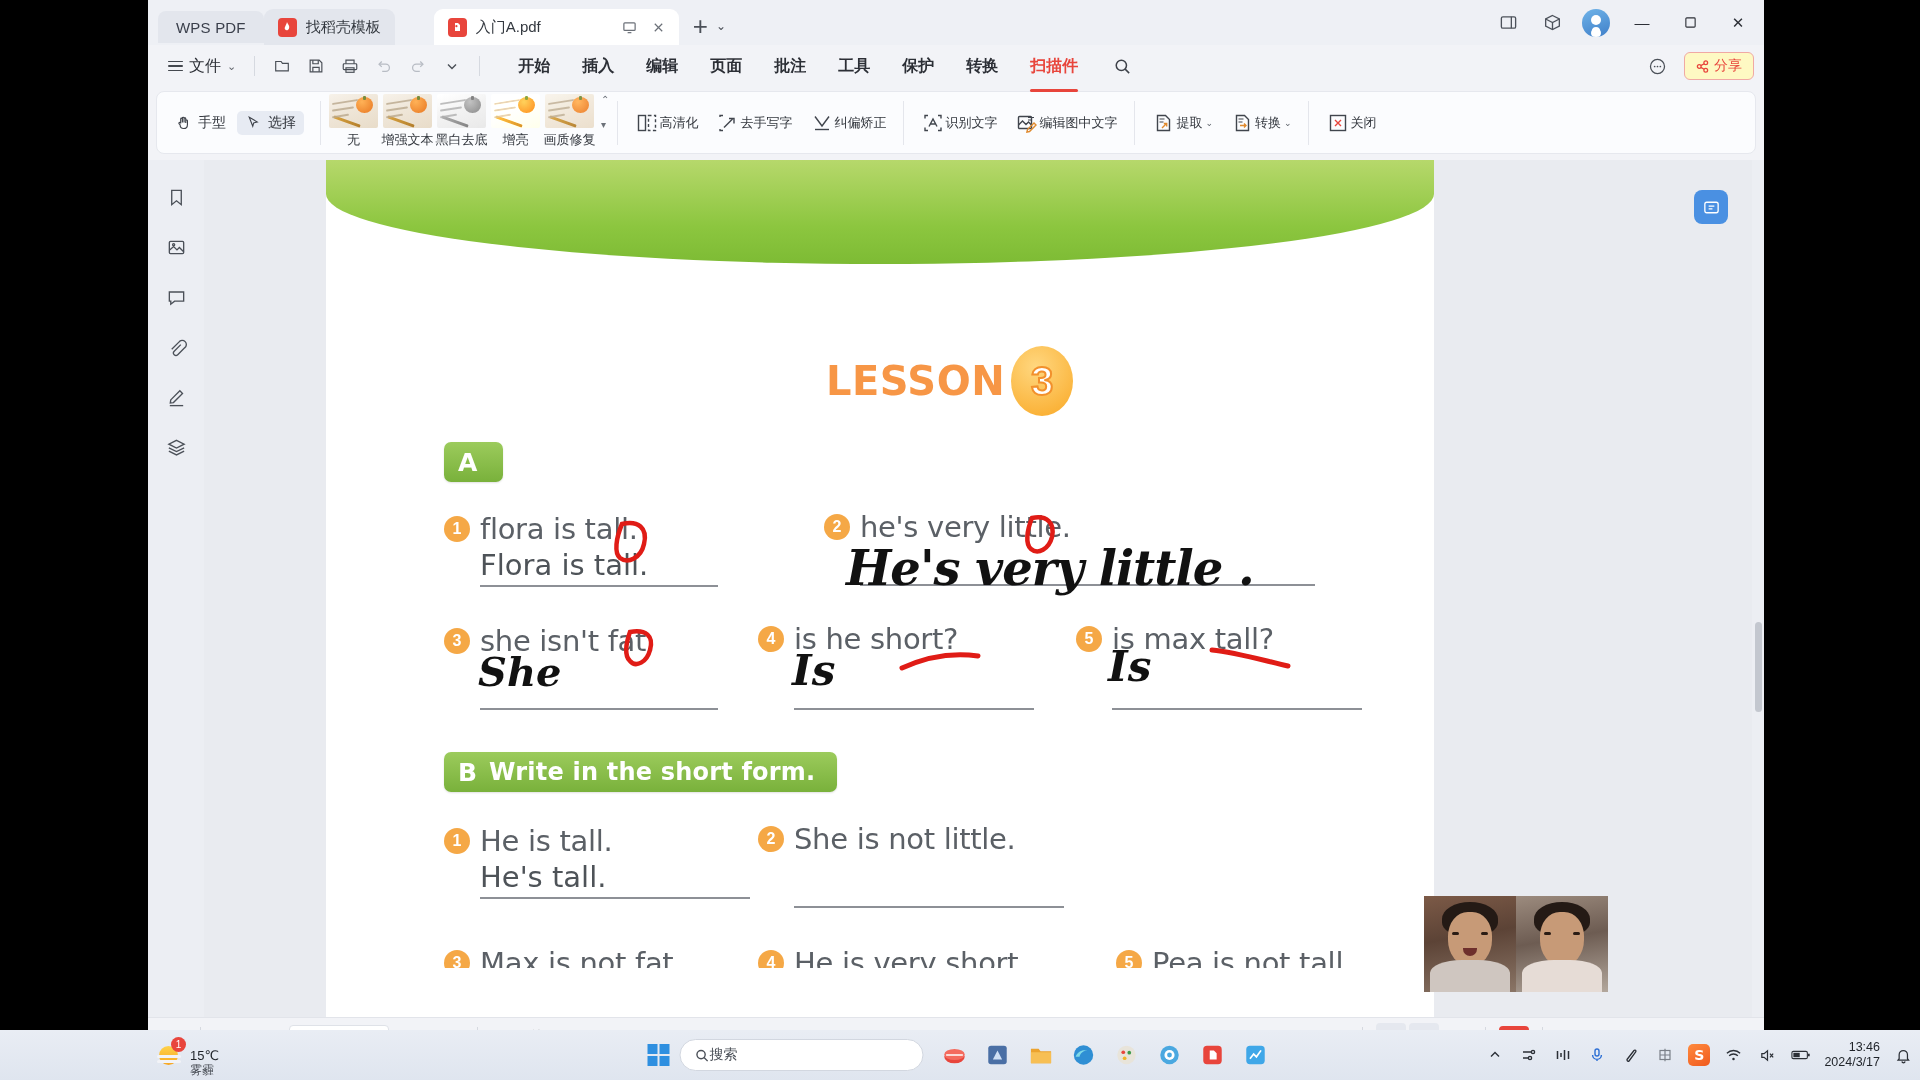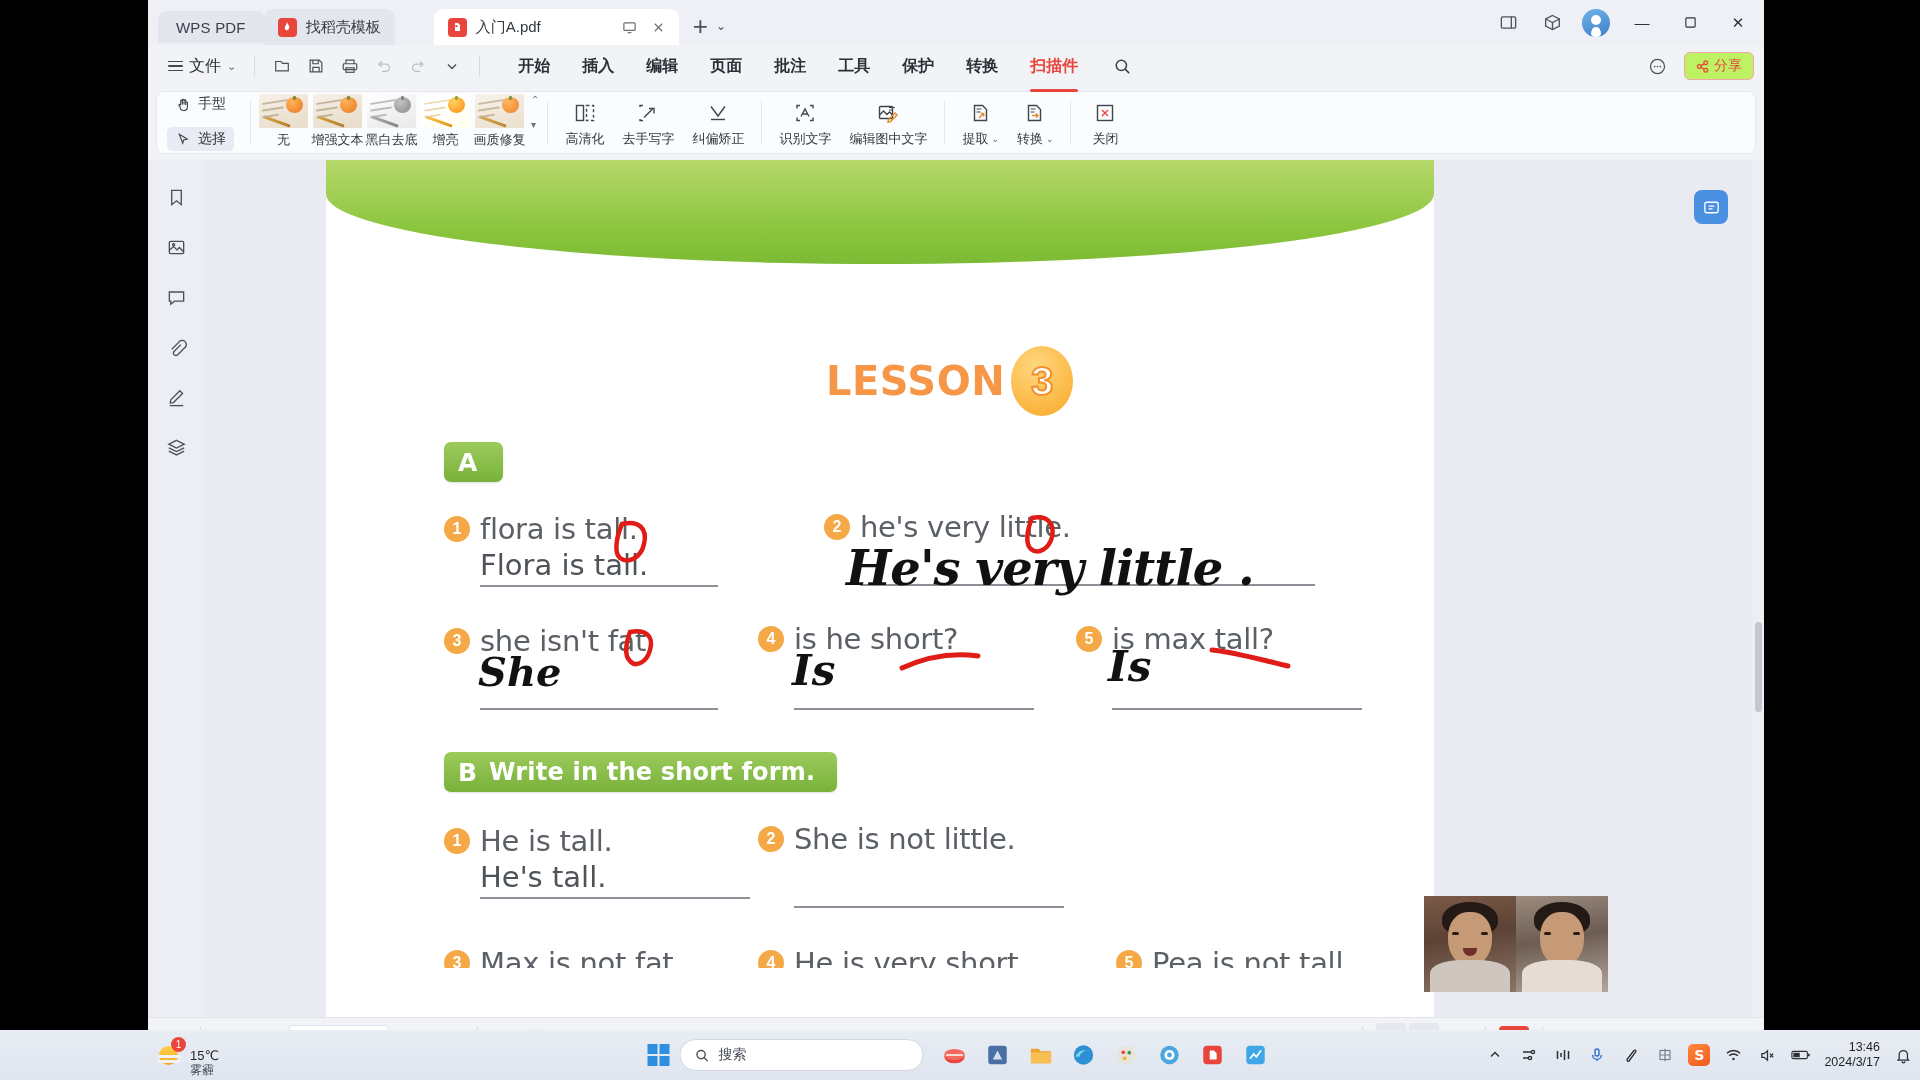--- a/index.html
+++ b/index.html
@@ -60,48 +60,48 @@
   .m-file .chev { font-size: 11px; color: #63676e; }
   .vsep { width: 1px; height: 20px; background: #d6d9e0; margin: 0 10px; }
   .qicon { width: 34px; height: 34px; display: flex; align-items: center; justify-content: center; color: #4a4f57; }
   .qicon.dim { color: #b8bcc4; }
   .menu-items { display: flex; align-items: center; gap: 0px; margin-left: 12px; }
   .mi { font-size: 16px; color: #2c2f36; padding: 6px 16px; position: relative; font-weight: bold; }
   .mi.active { color: #e8453c; }
   .mi.active::after { content: ""; position: absolute; left: 16px; right: 16px; bottom: -9px; height: 2.5px; background: #e8453c; border-radius: 2px; }
   .search-ic { margin-left: 12px; width: 32px; height: 32px; display: flex; align-items: center; justify-content: center; color: #3d4149; }
   .menu-right { position: absolute; right: 10px; top: 0; height: 42px; display: flex; align-items: center; gap: 10px; }
-  .share-btn { display: flex; align-items: center; gap: 5px; border: 1px solid #f0a9a4; color: #e8453c; border-radius: 6px; padding: 4px 11px; font-size: 14px; background: #bef264; }
+  .share-btn { display: flex; align-items: center; gap: 5px; border: 1px solid #f0a9a4; color: #e8453c; border-radius: 6px; padding: 4px 11px; font-size: 14px; background: #fef9c3; }
 
   
   .ribbon-wrap { padding: 4px 8px 6px 8px; background: #f2f3f7; }
   .ribbon { background: #fbfcfe; border: 1px solid #e6e8ee; border-radius: 8px; height: 63px; display: flex; align-items: center; padding: 0 6px; }
   .rgroup { display: flex; align-items: center; height: 100%; }
   .rsep { width: 1px; height: 44px; background: #e4e6ec; margin: 0 8px; }
 
-  .handsel { display: flex; flex-direction: column; gap: 11px; padding: 0 8px 0 4px; }
+  .handsel { display: flex; gap: 3px; padding: 0 8px 0 4px; justify-content: space-between; }
   .hs-row { display: flex; align-items: center; gap: 6px; font-size: 14px; color: #33373e; padding: 3px 8px; border-radius: 5px; }
   .hs-row.sel { background: #e7ebf3; }
   .hs-ic { width: 17px; height: 17px; display: flex; align-items: center; justify-content: center; color: #3c4048; }
 
   .thumbs { display: flex; align-items: flex-start; gap: 5px; padding-top: 2px; }
   .thumb { width: 49px; display: flex; flex-direction: column; align-items: center; }
   .thumb .img { width: 49px; height: 34px; border-radius: 2px; overflow: hidden; position: relative;
     background: linear-gradient(160deg,#f7f2ea 0%,#efe6d8 45%,#e8dcc9 100%); }
   .thumb .img.gray { filter: grayscale(1) contrast(1.12); }
   .thumb .img.bright { filter: brightness(1.18) saturate(1.1); }
   .thumb .img.soft { filter: contrast(.9) brightness(1.06); }
   .thumb .img .orange { position: absolute; right: 5px; top: 3px; width: 17px; height: 16px; border-radius: 50%; background: radial-gradient(circle at 35% 30%, #ffb257, #e87722); }
   .thumb .img .stem { position: absolute; right: 12px; top: 2px; width: 3px; height: 4px; background: #7a8c3a; border-radius: 1px; }
   .thumb .img .ln { position: absolute; left: 3px; height: 2px; background: #b9a88c; border-radius: 1px; transform: rotate(-9deg); opacity: .8; }
   .thumb .img .pencil { position: absolute; left: 4px; bottom: 5px; width: 28px; height: 3px; background: linear-gradient(90deg,#d9a441,#b37e2b); transform: rotate(20deg); border-radius: 1px; }
   .thumb .cap { font-size: 13px; color: #33373e; margin-top: 3px; white-space: nowrap; }
   .thumb-scroll { display: flex; flex-direction: column; justify-content: space-between; height: 36px; margin-left: 2px; color: #6d727a; font-size: 10px; }
 
-  .ritem { display: flex; flex-direction: column; align-items: center; justify-content: center; padding: 0 9px; min-width: 52px; }
+  .ritem { display: flex; flex-direction: row; align-items: center; justify-content: center; padding: 0 9px; min-width: 52px; }
   .ritem .ic { height: 32px; display: flex; align-items: center; justify-content: center; color: #40454d; }
   .ritem .cap { font-size: 13px; color: #33373e; white-space: nowrap; margin-top: 1px; display: flex; align-items: center; gap: 3px; }
   .ritem .cap .cv { font-size: 9px; color: #5b6068; }
 
   
   .body { display: flex; height: 857px; background: #e9ebf0; position: relative; }
   .rail { width: 56px; background: #eceef3; display: flex; flex-direction: column; align-items: center; padding-top: 22px; gap: 20px; }
   .rail .r-ic { width: 30px; height: 30px; display: flex; align-items: center; justify-content: center; color: #4b5058; }
 
   .docarea { flex: 1; position: relative; overflow: hidden; background: #e9ebf0; }
@@ -187,21 +187,21 @@
   .tb-weather .sun .bar.b1 { top: 12px; } .tb-weather .sun .bar.b2 { top: 17px; }
   .tb-weather .badge { position: absolute; right: -4px; top: -6px; width: 15px; height: 15px; border-radius: 50%; background: #e8453c; color: #fff; font-size: 10px; display: flex; align-items: center; justify-content: center; }
   .tb-weather .wtxt { line-height: 1.15; margin-top: 16px; }
   .tb-weather .wtxt .t { font-size: 13px; color: #1f2329; }
   .tb-weather .wtxt .d { font-size: 12px; color: #4a4f57; }
 
   .tb-center { position: absolute; left: 50%; transform: translateX(-50%); display: flex; align-items: center; gap: 10px; }
   .winlogo { width: 22px; height: 22px; display: grid; grid-template-columns: 1fr 1fr; grid-template-rows: 1fr 1fr; gap: 2.5px; }
   .winlogo i { background: #2e8fe0; display: block; }
   .tb-search { width: 244px; height: 32px; background: #fff; border: 1px solid #d2d7e0; border-radius: 17px;
-    display: flex; align-items: center; gap: 9px; padding: 0 14px; color: #4b5058; font-size: 14px; }
+    display: flex; align-items: center; padding: 0 14px; color: #4b5058; font-size: 14px; }
   .tb-app { width: 34px; height: 34px; border-radius: 6px; display: flex; align-items: center; justify-content: center; position: relative; }
   .tb-apps { display: flex; align-items: center; gap: 9px; margin-left: 4px; }
 
   .tb-right { position: absolute; right: 6px; display: flex; align-items: center; gap: 12px; color: #2b2f36; }
   .tb-right .tr-ic { width: 22px; height: 22px; display: flex; align-items: center; justify-content: center; }
   .tb-clock { text-align: right; line-height: 1.2; font-size: 12.5px; color: #1f2329; }
 
   .sogou { width: 22px; height: 22px; border-radius: 5px; background: linear-gradient(150deg,#ff8a3d,#f05a1e); color:#fff; font-size: 14px; font-weight: 700; display:flex; align-items:center; justify-content:center; font-family:"DejaVu Sans",sans-serif;}
 </style>
 </head>

